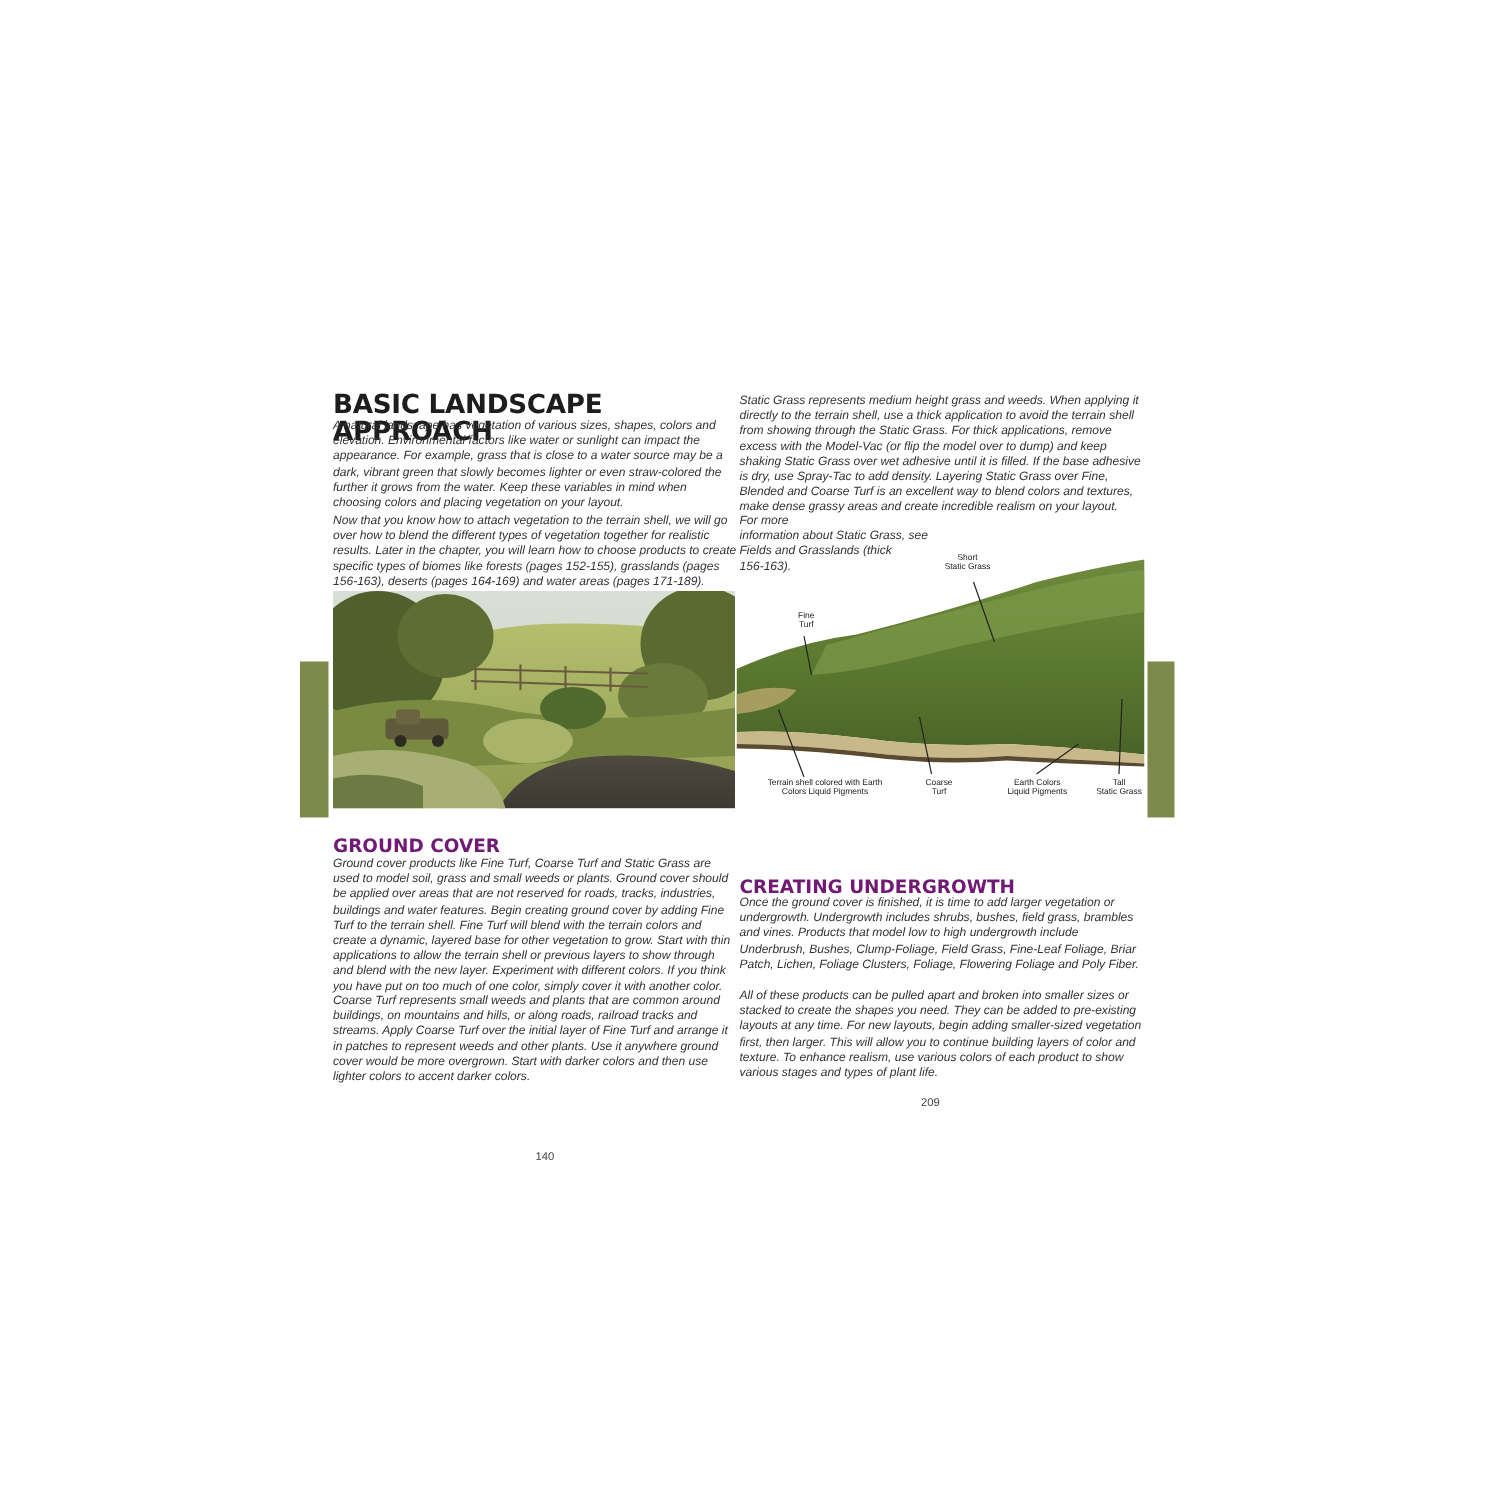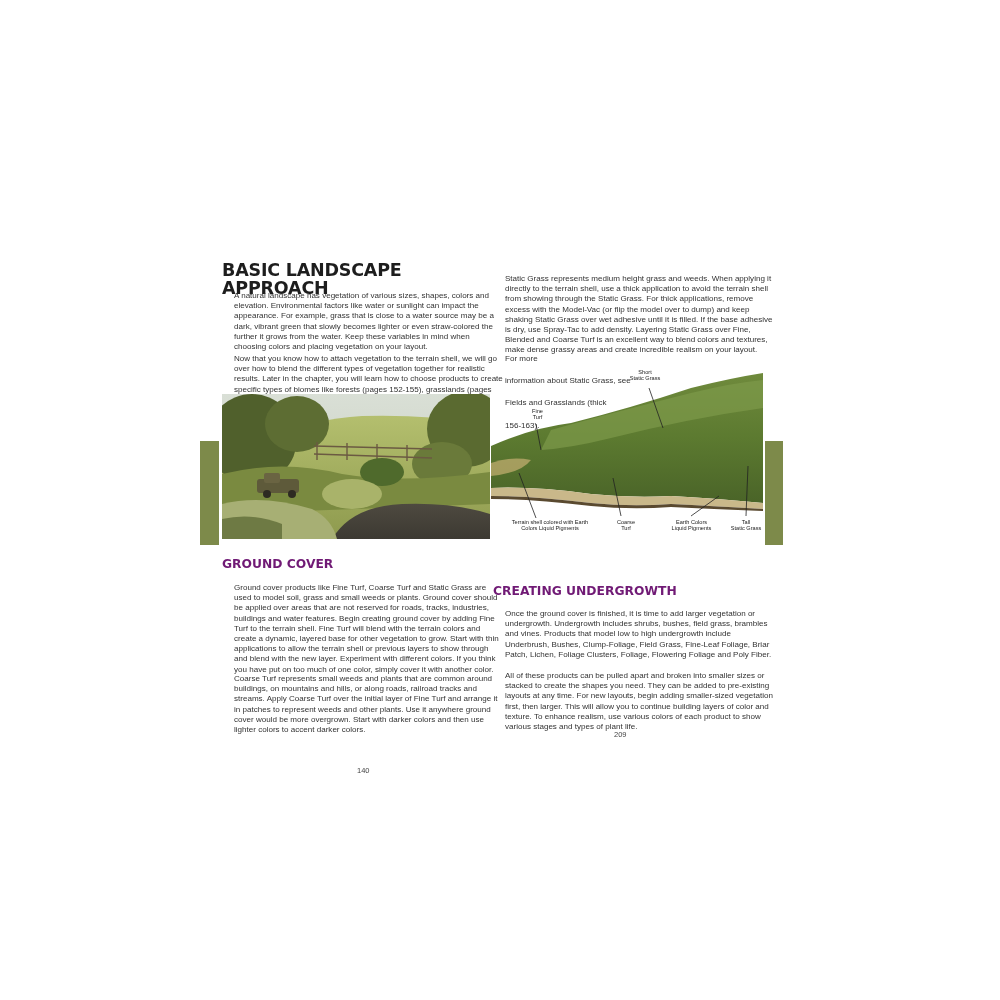--- a/index.html
+++ b/index.html
@@ -1,20 +1,20 @@
 <!DOCTYPE html>
 <html><head>
 <meta charset="utf-8">
 <style>
   html,body{margin:0;padding:0;background:#ffffff;}
   body{width:1000px;height:1000px;position:relative;overflow:hidden;font-family:"Liberation Sans",sans-serif;color:#2a2a2a;}
   .abs{position:absolute;}
   .h1{font-family:"DejaVu Sans",sans-serif;font-weight:bold;font-size:17.5px;letter-spacing:-0.2px;color:#1d1d1d;line-height:18px;}
   .h2{font-family:"DejaVu Sans",sans-serif;font-weight:bold;font-size:12.3px;color:#701a75;line-height:14px;}
-  .p{font-size:8.05px;line-height:10.2px;color:#333;margin:12px;}
+  .p{font-size:8.05px;line-height:10.2px;color:#333;margin:0;font-style:italic;}
   .pg{font-size:7.5px;color:#444;}
   .tab{background:#7d8a4a;}
   .label{font-size:5.6px;line-height:6.4px;text-align:center;color:#222;}
   .leader{stroke:#222;stroke-width:0.8;}
 </style>
 </head>
 <body>
 
 <div class="abs tab" style="left:200px;top:441px;width:19px;height:104px;"></div>
 <div class="abs tab" style="left:765px;top:441px;width:18px;height:104px;"></div>

